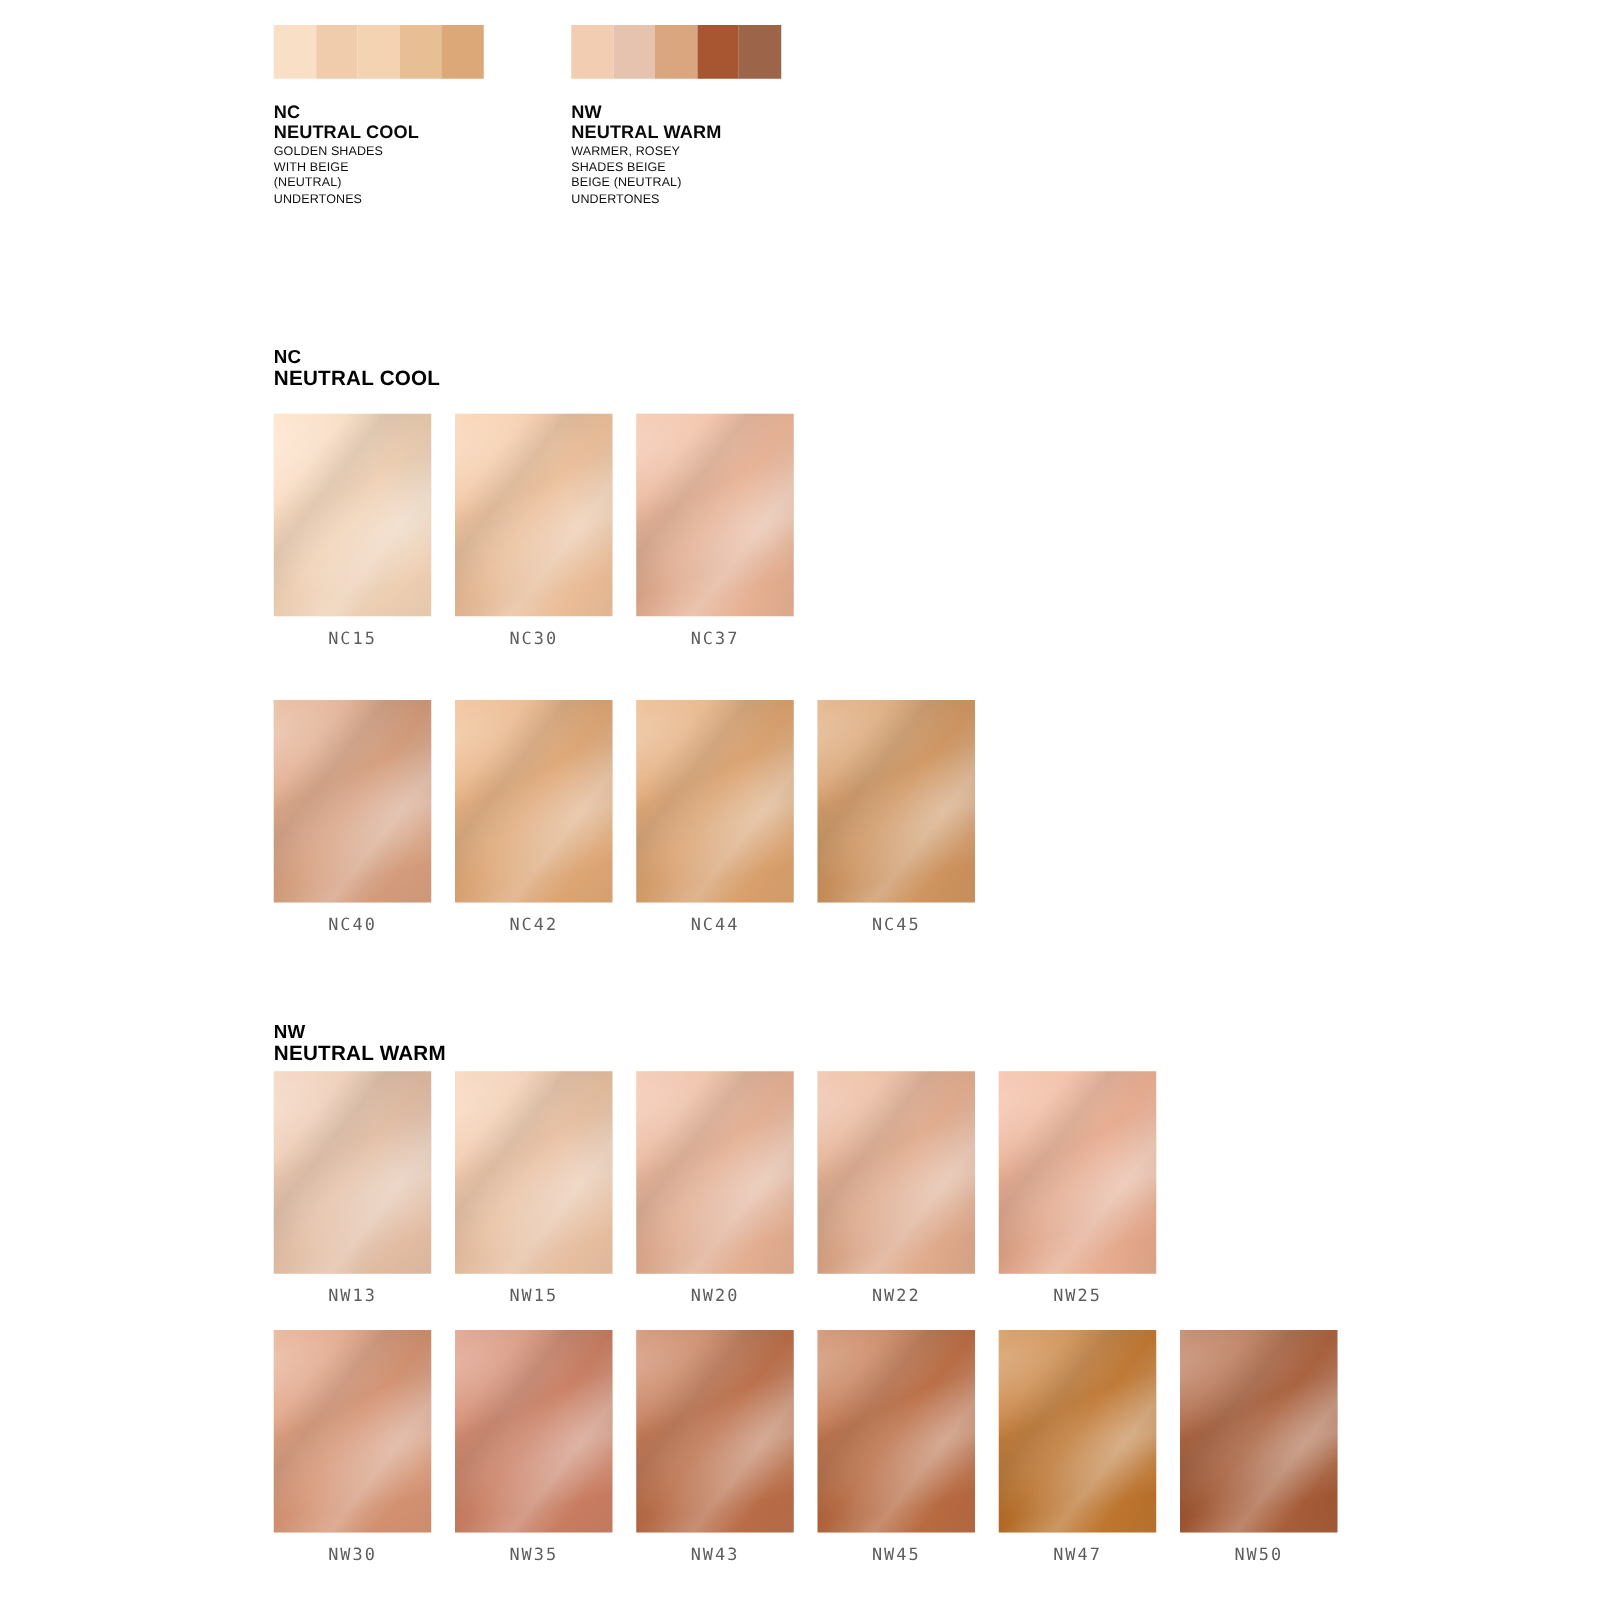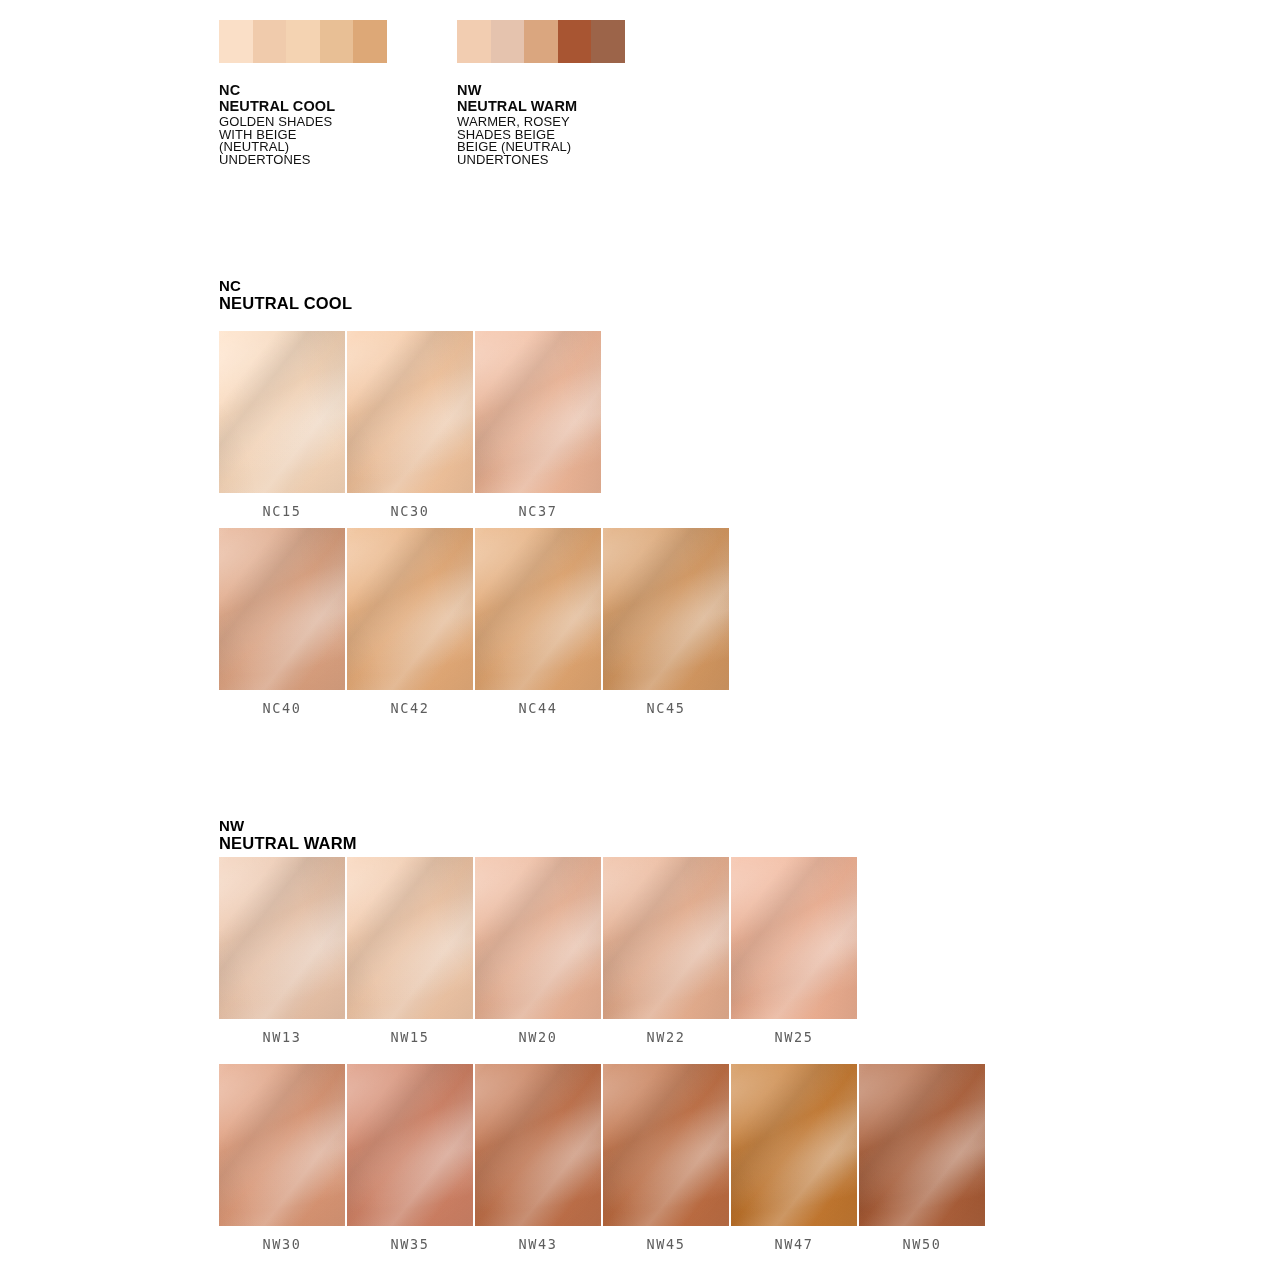--- a/index.html
+++ b/index.html
@@ -43,21 +43,21 @@
   .legend-name {
     font-size: 14.5px;
     font-weight: 700;
     letter-spacing: 0.1px;
     color: #0a0a0a;
     line-height: 16px;
     white-space: nowrap;
   }
   .legend-desc {
     margin-top: 2px;
-    font-size: 13px;
+    font-size: 10px;
     font-weight: 400;
     color: #111111;
     line-height: 12.6px;
     letter-spacing: 0.1px;
   }
   .legend-desc div { white-space: nowrap; }
 
   
   .section-head {
     position: absolute;
@@ -80,27 +80,27 @@
   #section-nc-head { top: 278px; }
   #section-nw-head { top: 818px; }
 
   
   .swatch-row {
     position: absolute;
     left: 219px;
     display: flex;
   }
   #nc-row-1 { top: 331px; }
-  #nc-row-2 { top: 528px; justify-content: center; }
+  #nc-row-2 { top: 560px; justify-content: center; }
   #nw-row-1 { top: 857px; }
   #nw-row-2 { top: 1064px; }
 
   .swatch-cell {
     width: 126px;
-    margin-right: 2px;
+    margin-right: 19px;
   }
   .swatch-cell:last-child { margin-right: 0; }
 
   .swatch-tile {
     position: relative;
     width: 126px;
     height: 162px;
     overflow: hidden;
     background: #d8b093;
   }

